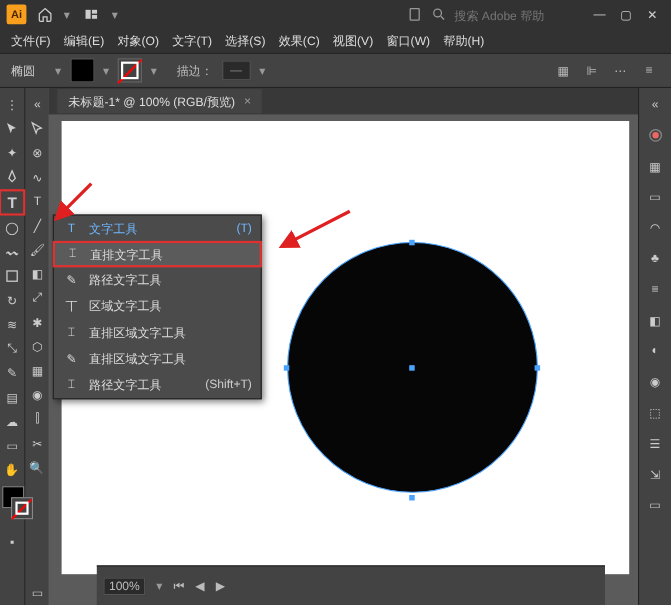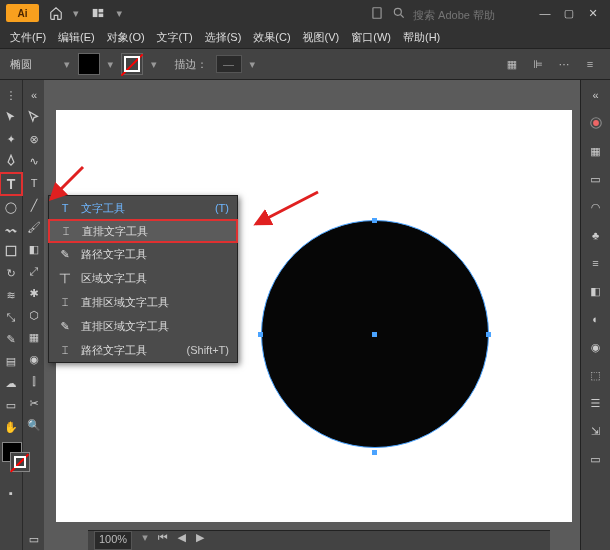--- a/index.html
+++ b/index.html
@@ -1,30 +1,30 @@
 <!DOCTYPE html>
 <html><head>
 <meta charset="utf-8">
 <style>
 *{margin:0;padding:0;box-sizing:border-box;font-family:"Microsoft YaHei",sans-serif;font-size:11px;user-select:none}
 body{background:#323232;width:610px;height:550px;overflow:hidden;position:relative;color:#ccc}
 .topbar{height:26px;background:#323232;display:flex;align-items:center;padding:0 6px;gap:8px}
-.ai-logo{width:33px;height:18px;background:#f8a01e;color:#4b2500;font-weight:bold;font-size:10px;display:flex;align-items:center;justify-content:center;border-radius:2px}
+.ai-logo{width:18px;height:18px;background:#f8a01e;color:#4b2500;font-weight:bold;font-size:10px;display:flex;align-items:center;justify-content:center;border-radius:2px}
 .home-icn{width:18px;height:18px;display:flex;align-items:center;justify-content:center;color:#ccc}
 .chev{color:#999}
 .layout-btn{width:22px;height:18px;display:flex;align-items:center;justify-content:center;color:#ccc}
 .search-wrap{margin-left:auto;display:flex;align-items:flex-end;gap:6px}
 .doc-icn,.mag-icn{width:16px;height:16px;display:flex;align-items:center;justify-content:center;color:#999}
 .search-input{background:transparent;border:none;color:#999;outline:none;width:105px}
 .win-ctl{display:flex;gap:2px;margin-left:8px}
 .win-ctl span{width:22px;height:18px;display:flex;align-items:center;justify-content:center;color:#ccc}
 .menubar{height:22px;display:flex;align-items:center;padding:0 6px;gap:4px}
 .menubar span{padding:2px 4px;color:#ddd}
 .ctrlbar{height:32px;background:#434343;display:flex;align-items:center;padding:0 10px;gap:8px;border-top:1px solid #222;border-bottom:1px solid #222}
-.shape-label{color:#ccc;margin-right:24px}
+.shape-label{color:#ccc;margin-right:10px}
 .swatch{width:22px;height:22px;background:#000;border:1px solid #666;position:relative}
 .swatch-stroke{width:22px;height:22px;background:#434343;border:1px solid #666;position:relative}
 .swatch-stroke::after{content:"";position:absolute;inset:2px;border:2px solid #fff}
 .swatch-stroke::before{content:"";position:absolute;width:150%;height:2px;background:#f00;top:50%;left:-25%;transform:rotate(-45deg)}
 .stroke-lbl{color:#bbb;margin-left:10px}
 .stroke-w{width:26px;height:18px;background:#2a2a2a;border:1px solid #555;color:#888;display:flex;align-items:center;justify-content:center}
 .spacer{flex:1}
 .opt-icons{display:flex;gap:6px}
 .opt-icons span{width:20px;height:20px;display:flex;align-items:center;justify-content:center;color:#bbb}
 .workspace{position:relative;height:470px;display:flex}
@@ -50,21 +50,21 @@
 .fly-item{height:24px;display:flex;align-items:center;padding:0 8px;gap:8px;color:#ddd}
 .fly-item.top{color:#6fb7ff}
 .fly-item.sel{background:#5b5b5b;border:2px solid #e03030;margin:-1px}
 .fly-icn{width:16px;text-align:center}
 .fly-short{margin-left:auto;color:#6fb7ff}
 .arrow-red{position:absolute;z-index:60}
 .arrow1{top:165px;left:45px;width:40px;height:40px}
 .arrow2{top:190px;left:250px;width:70px;height:40px}
 .rpanel{width:30px;background:#434343;display:flex;flex-direction:column;align-items:center;padding-top:4px;gap:6px;border-left:1px solid #222}
 .rp-btn{width:22px;height:22px;display:flex;align-items:center;justify-content:center;color:#ccc}
-.statusbar{position:absolute;bottom:0;left:44px;right:30px;height:20px;background:#434343;display:flex;padding:0 6px;color:#bbb;gap:10px;border-top:1px solid #222}
+.statusbar{position:absolute;bottom:0;left:44px;right:30px;height:36px;background:#434343;display:flex;align-items:center;padding:0 6px;color:#bbb;gap:10px;border-top:1px solid #222}
 .zoom-box{background:#2a2a2a;border:1px solid #555;padding:1px 4px}
 .status-center{flex:1;display:flex;justify-content:center}
 svg{width:14px;height:14px}
 </style>
 </head>
 <body>
 
 <div class="topbar">
   <div class="ai-logo">Ai</div>
   <span class="home-icn">
@@ -190,20 +190,26 @@
     <div class="tool">▦</div>
     <div class="tool">◉</div>
     <div class="tool">⫿</div>
     <div class="tool">✂</div>
     <div class="tool">🔍</div>
     <div style="flex:1"></div>
     <div class="tool">▭</div>
   </div>
 
   <div class="canvas-area">
+    <div class="tabbar">
+      <div class="tab">
+        <span>未标题-1* @ 100% (RGB/预览)</span>
+        <span class="tab-close">×</span>
+      </div>
+    </div>
     <div class="canvas">
       <div class="circle"></div>
       <div class="handle h-t"></div>
       <div class="handle h-b"></div>
       <div class="handle h-l"></div>
       <div class="handle h-r"></div>
       <div class="handle h-c"></div>
     </div>
     <div class="statusbar">
       <span class="zoom-box">100%</span>

